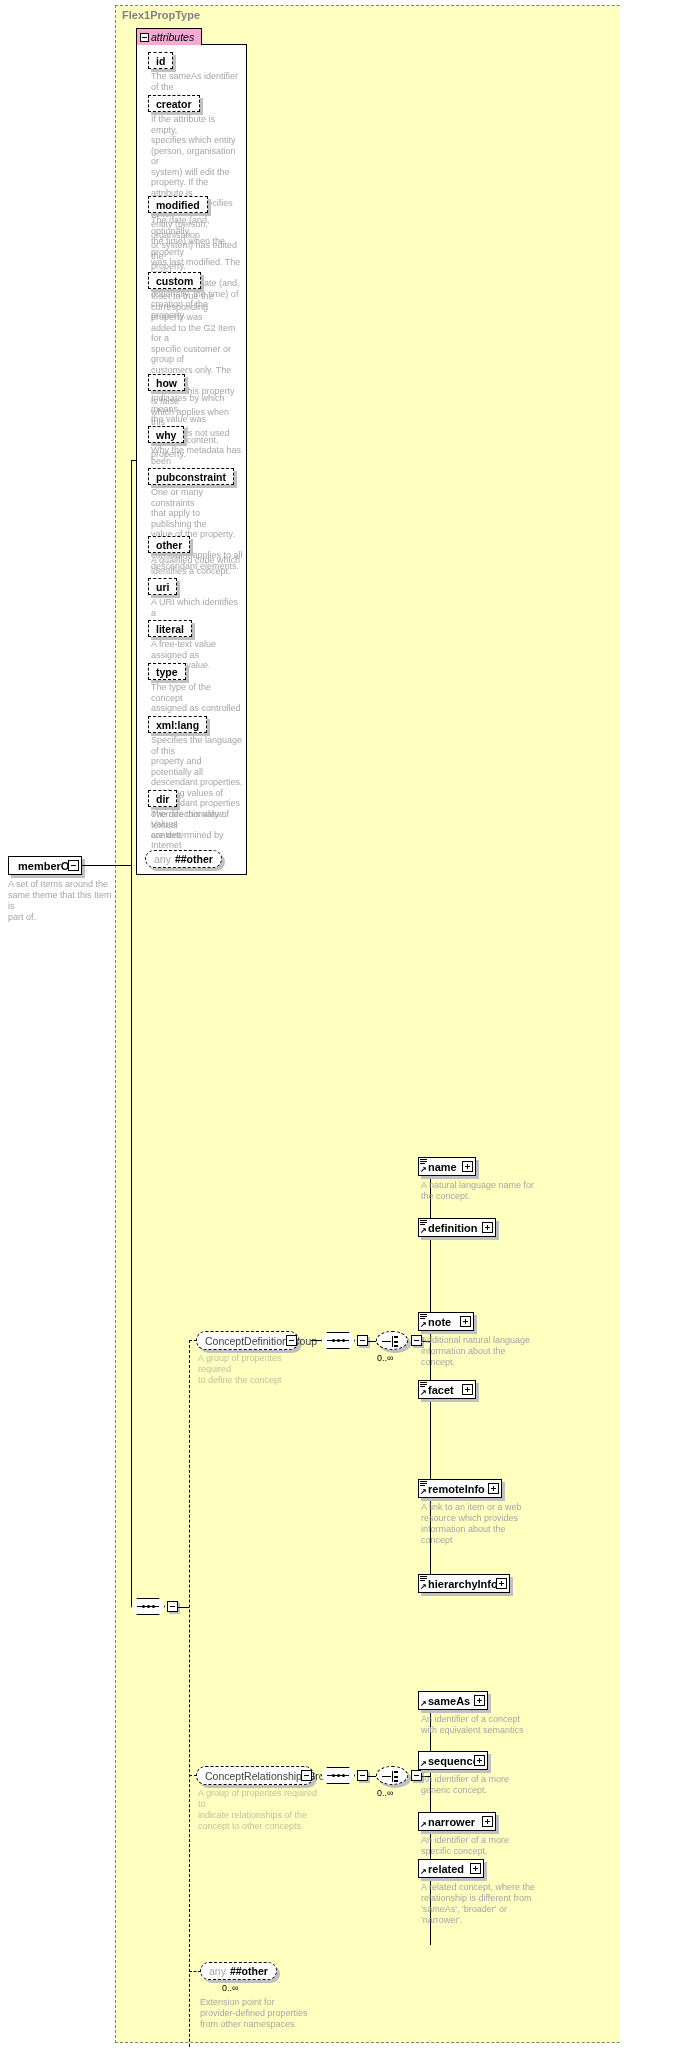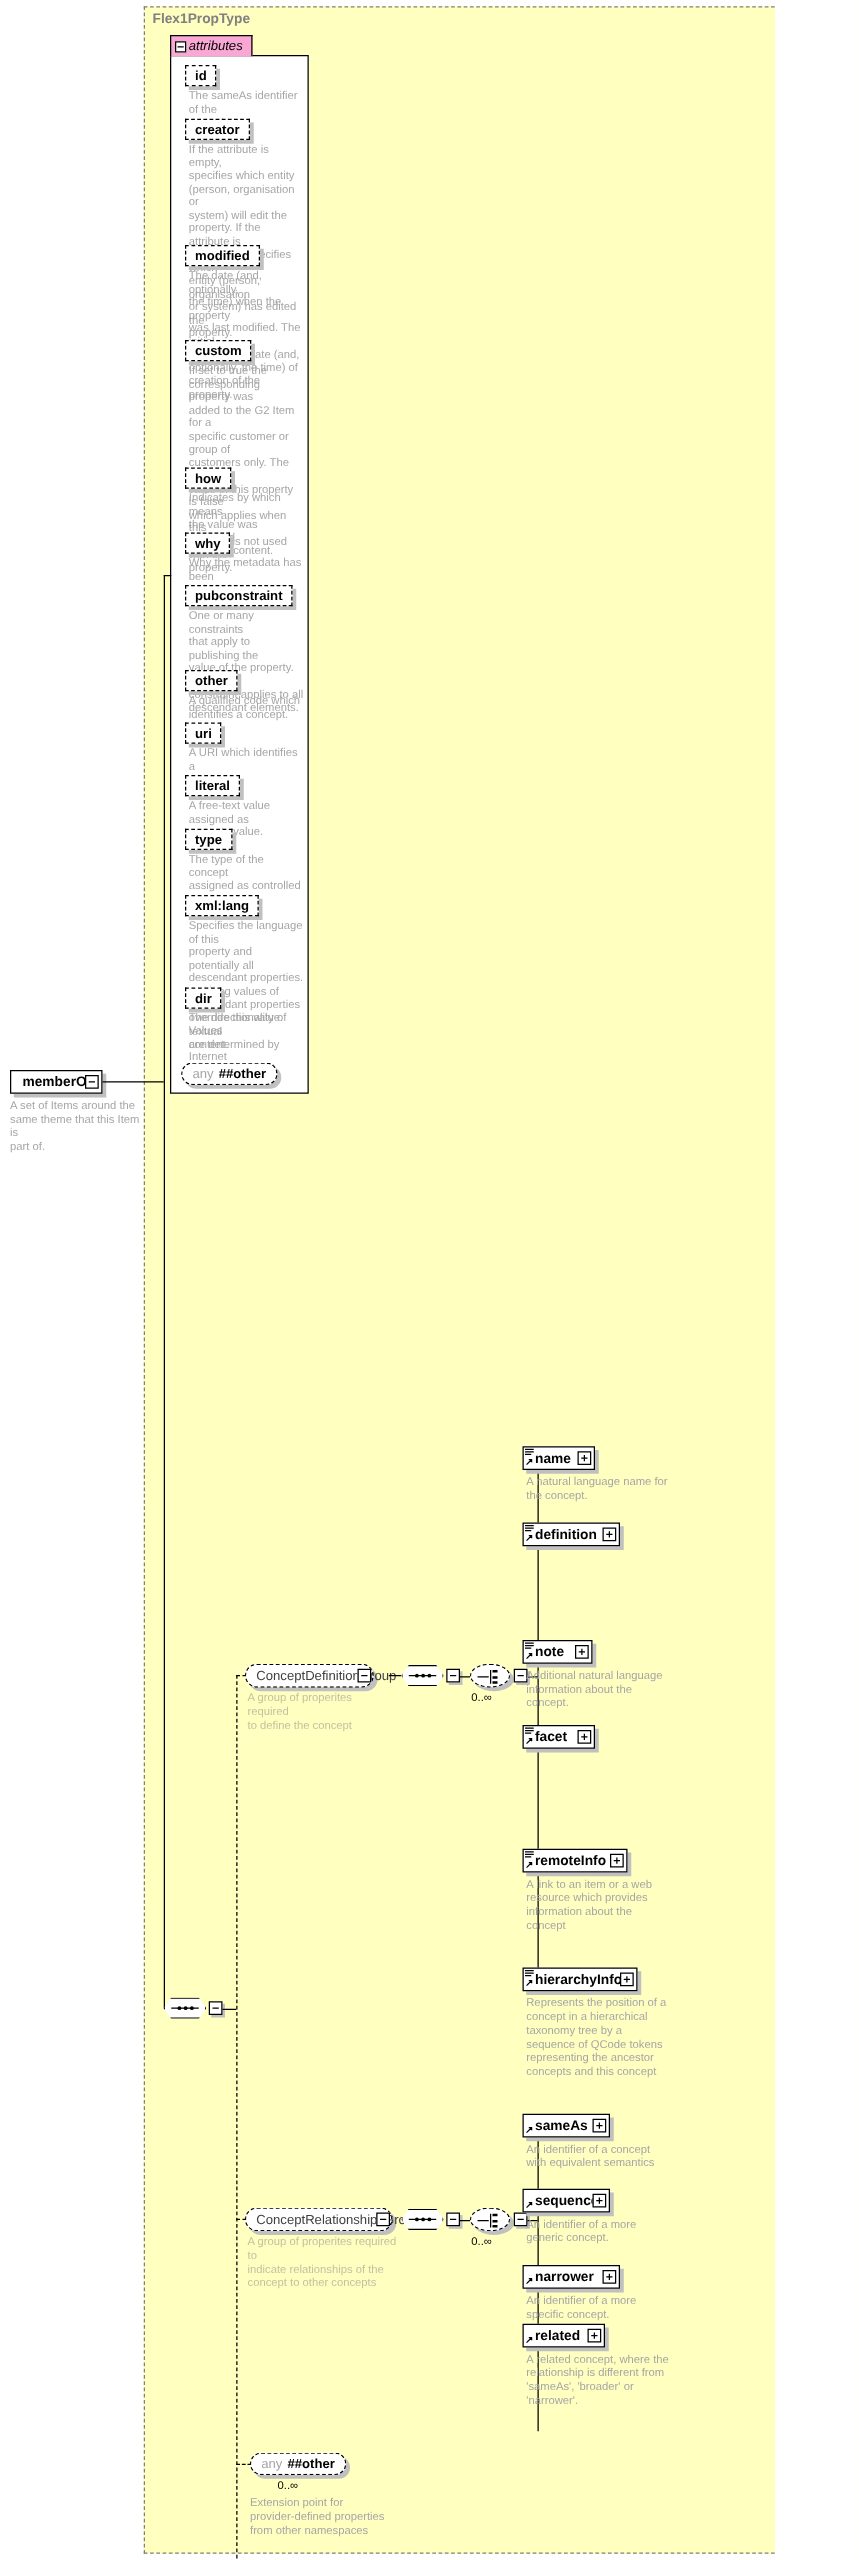--- a/index.html
+++ b/index.html
@@ -519,26 +519,20 @@
   <div class="el-node" style="left:418px; top:1574px; width:92px;">
     <span class="doc-mark">
         <i></i>
         <i></i>
         <i></i>
       </span>
     <span class="arr">↗</span>
     <span class="lbl">hierarchyInfo</span>
     <span class="tog plus" style="position:absolute; right:2px; top:3px;"></span>
   </div>
-  <div class="el-desc" style="left:421px; top:1597px; width:125px;">Represents the position of a
-concept in a hierarchical
-taxonomy tree by a
-sequence of QCode tokens
-representing the ancestor
-concepts and this concept</div>
 
   <div class="dwire h" style="left:189px; top:1775px; width:8px;"></div>
   <div class="grp-node" style="left:196px; top:1766px; width:118px;">
     <span class="lbl">ConceptRelationshipsGroup</span>
     <span class="tog" style="position:absolute; right:1px; top:3px;"></span>
   </div>
   <div class="grp-desc" style="left:198px; top:1788px; width:120px;">A group of properites required to
 indicate relationships of the
 concept to other concepts</div>
 

